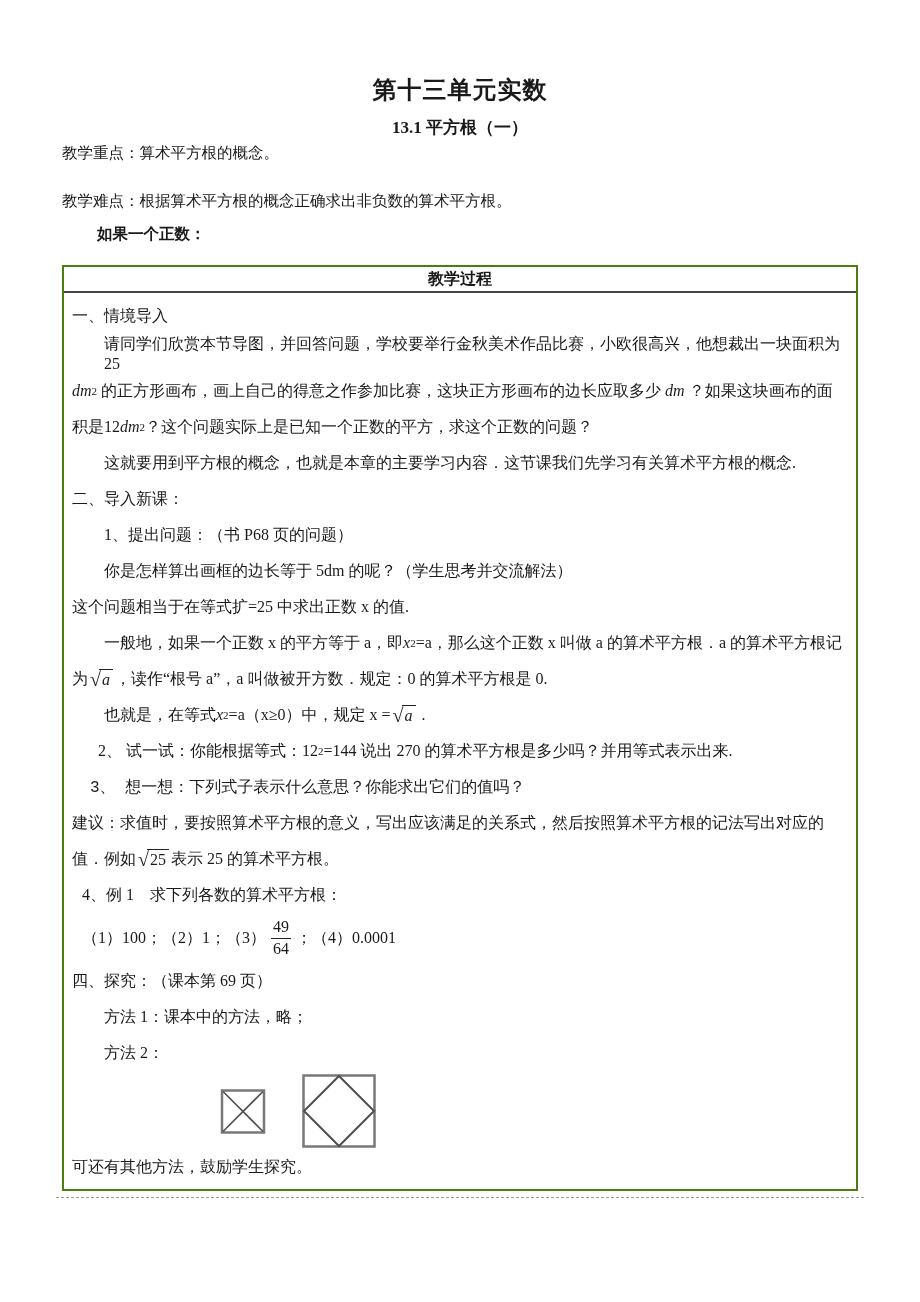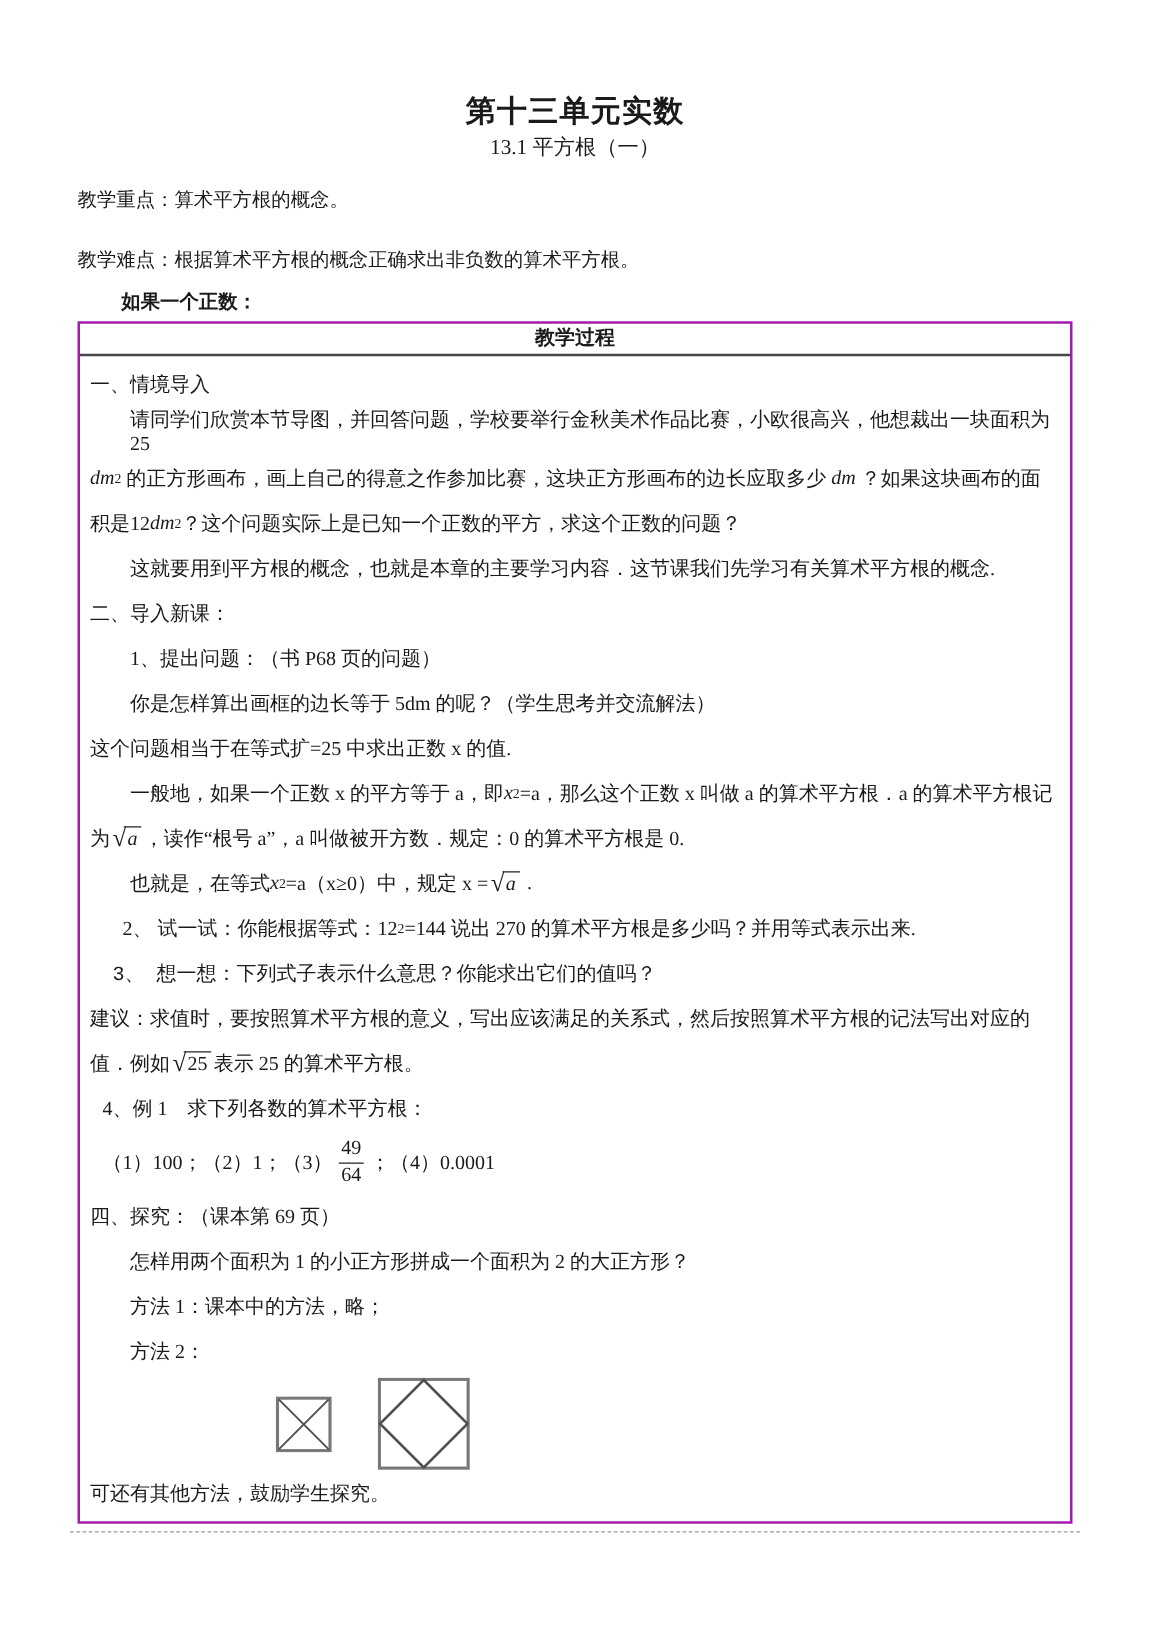--- a/index.html
+++ b/index.html
@@ -10,29 +10,29 @@
     color:#1a1a1a;
     overflow:hidden;
   }
   .doc { padding:74px 62px 0 62px; }
 
   .title {
     text-align:center; font-weight:700; font-size:24px; line-height:32px;
     letter-spacing:1px;
   }
   .subtitle {
-    text-align:center; font-weight:400; font-size:17px; line-height:18px;
-    margin-top:3px;
+    text-align:center; font-weight:700; font-size:17px; line-height:18px;
+    margin-top:13px;
   }
   .meta { font-size:15.5px; line-height:19px; }
-  .meta.kp { margin-top:24px; }
+  .meta.kp { margin-top:6px; }
   .meta.kd { margin-top:29px; }
   .meta.pd { margin-top:14px; font-weight:700; padding-left:35px; }
 
-  .ttable { margin-top:6px; border:2px solid #a21caf; }
+  .ttable { margin-top:22px; border:2px solid #4d7c0f; }
   .thead {
     border-bottom:2px solid #474747;
     text-align:center; font-weight:700; font-size:16px;
     height:26px; line-height:24px;
   }
   .tbody { padding:5px 8px 4px 8px; font-size:16px; }
 
   .ln { min-height:36px; display:flex; align-items:center; white-space:pre-wrap; }
   .ln.tall { min-height:50px; }
   .i0 { padding-left:0; }
@@ -81,21 +81,20 @@
         <div class="ln i4"><span>一般地，如果一个正数 x 的平方等于 a，即</span><span class="mi">x</span><sup>2</sup><span>=a，那么这个正数 x 叫做 a 的算术平方根．a 的算术平方根记</span></div>
         <div class="ln i0"><span>为</span><span class="sqrt"><span class="rsign">√</span><span class="rad mi">a</span></span><span>，读作“根号 a”，a 叫做被开方数．规定：0 的算术平方根是 0.</span></div>
         <div class="ln i4"><span>也就是，在等式</span><span class="mi">x</span><sup>2</sup><span>=a（x≥0）中，规定 x =</span><span class="sqrt"><span class="rsign">√</span><span class="rad mi">a</span></span><span> .</span></div>
         <div class="ln i3"><span>2、 试一试：你能根据等式：12</span><sup>2</sup><span>=144 说出 270 的算术平方根是多少吗？并用等式表示出来.</span></div>
         <div class="ln i2"><span>3、 想一想：下列式子表示什么意思？你能求出它们的值吗？</span></div>
         <div class="ln i0"><span>建议：求值时，要按照算术平方根的意义，写出应该满足的关系式，然后按照算术平方根的记法写出对应的</span></div>
         <div class="ln i0"><span>值．例如</span><span class="sqrt"><span class="rsign">√</span><span class="rad">25</span></span><span>表示 25 的算术平方根。</span></div>
         <div class="ln i1"><span>4、例 1　求下列各数的算术平方根：</span></div>
         <div class="ln i1 tall"><span>（1）100；（2）1；（3）</span><span class="frac"><span class="num">49</span><span class="den">64</span></span><span>；（4）0.0001</span></div>
         <div class="ln i0"><span>四、探究：（课本第 69 页）</span></div>
-        <div class="ln i4"><span>怎样用两个面积为 1 的小正方形拼成一个面积为 2 的大正方形？</span></div>
         <div class="ln i4"><span>方法 1：课本中的方法，略；</span></div>
         <div class="ln i4"><span>方法 2：</span></div>
   <div class="diagram-row">
     <svg width="46" height="45" viewBox="0 0 46 45" fill="none" xmlns="http://www.w3.org/2000/svg">
       <rect x="2" y="1.5" width="42" height="42" stroke="#787878" stroke-width="2.5"></rect>
       <line x1="3" y1="2.5" x2="43" y2="42.5" stroke="#4f4f4f" stroke-width="1.6"></line>
       <line x1="43" y1="2.5" x2="3" y2="42.5" stroke="#4f4f4f" stroke-width="1.6"></line>
     </svg>
     <svg width="74" height="74" viewBox="0 0 74 74" fill="none" xmlns="http://www.w3.org/2000/svg">
       <rect x="1.5" y="1.5" width="71" height="71" stroke="#787878" stroke-width="2.5"></rect>

